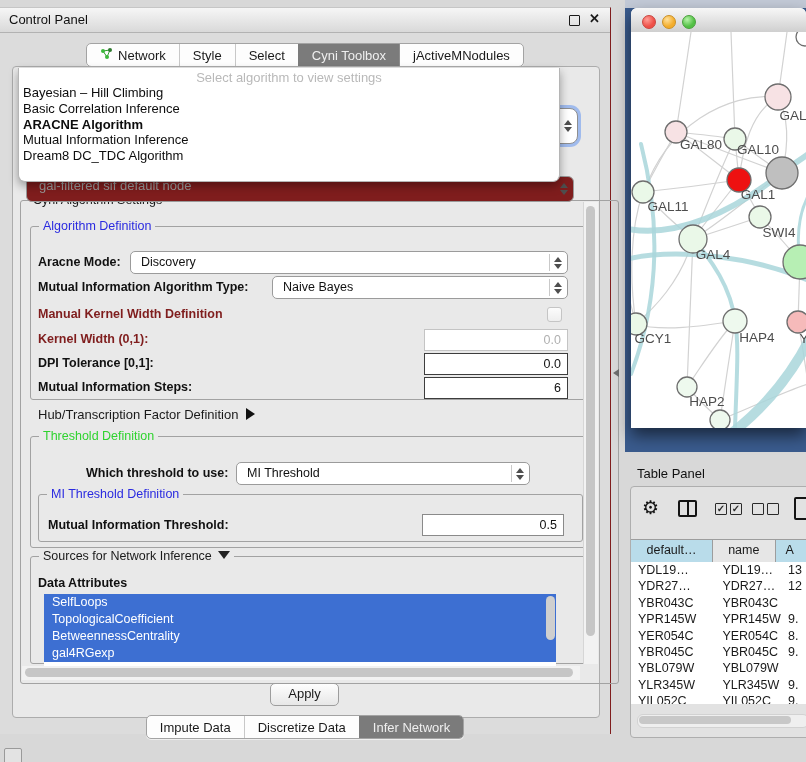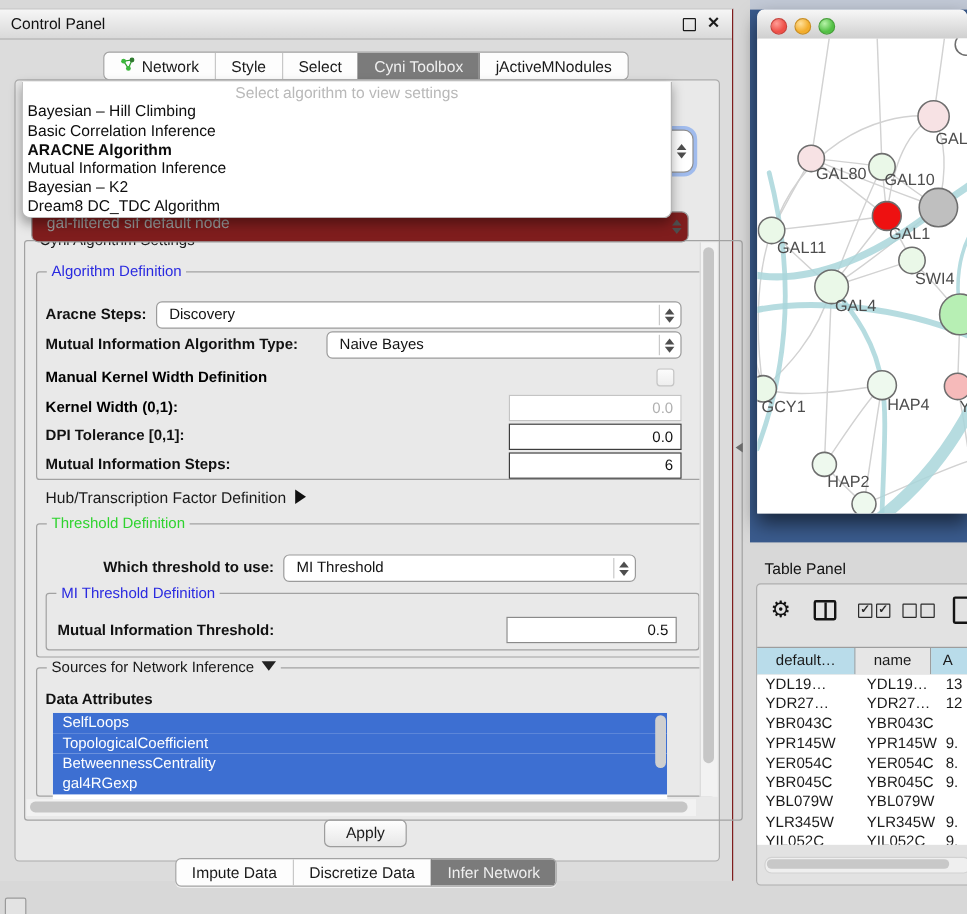--- a/index.html
+++ b/index.html
@@ -33,21 +33,21 @@
   .combo-frag{left:470px;top:100px;width:106px;height:34px;background:#fff;border:1px solid #8f8f8f;border-radius:8px;
               box-shadow:0 0 0 3px rgba(100,150,240,.55);z-index:5;}
   .hidden-combo{left:26px;top:168px;width:546px;height:24px;background:#7f1d1d;border:1px solid #9a9a9a;border-radius:6px;z-index:5;overflow:hidden;}
   .hidden-combo .ghost{position:absolute;left:12px;top:1px;color:#9a9a9a;font-size:13px;}
   
   .group{border:1px solid #a2a2a2;border-radius:3px;padding-left:19px;}
   .gtitle{position:absolute;top:-8px;left:8px;background:#e9e9e9;padding:0 4px;font-size:12.5px;white-space:nowrap;}
   .gtitle.blue{color:var(--accent-blue);}
   .gtitle.green{color:var(--accent-green);}
   .lbl{font-size:12.5px;font-weight:bold;color:#111;white-space:nowrap;}
-  .lbl.dis{color:#000000;}
+  .lbl.dis{color:#7f1d1d;}
   
   .combo{background:#fff;border:1px solid #9b9b9b;border-radius:5px;height:21px;text-align:right;}
   .combo .val{position:absolute;left:10px;top:3px;font-size:12.5px;color:#111;}
   .combo .sep{position:absolute;right:17px;top:2px;bottom:2px;width:0;border-left:1px solid #c9c9c9;}
   .stepper{position:absolute;right:5px;top:50%;width:8px;height:12px;transform:translateY(-50%);}
   .stepper:before,.stepper:after{content:"";position:absolute;left:0;border-left:4px solid transparent;border-right:4px solid transparent;}
   .stepper:before{top:0;border-bottom:5px solid #4e4e4e;}
   .stepper:after{bottom:0;border-top:5px solid #4e4e4e;}
   
   .field{background:#fff;height:20px;}
@@ -152,33 +152,32 @@
     <span class="stepper"></span>
   </div>
 
   <div class="abs popup">
     <div class="dd-placeholder">Select algorithm to view settings</div>
     <div>
         <div class="dd-item">Bayesian – Hill Climbing</div>
         <div class="dd-item">Basic Correlation Inference</div>
         <div class="dd-item b">ARACNE Algorithm</div>
         <div class="dd-item">Mutual Information Inference</div>
-        <div class="dd-item">Bayesian – K2</div>
         <div class="dd-item">Dream8 DC_TDC Algorithm</div>
       </div>
   </div>
 
   <div class="abs group" style="left:20px;top:192px;width:578px;height:482px;">
     <span class="gtitle">Cyni Algorithm Settings</span>
   </div>
 
   <div class="abs group" style="left:30px;top:218px;width:544px;height:172px;">
     <span class="gtitle blue">Algorithm Definition</span>
   </div>
-  <div class="abs lbl" style="left:38px;top:247px;">Aracne Steps:</div>
+  <div class="abs lbl" style="left:38px;top:247px;">Aracne Mode:</div>
   <div class="abs combo" style="left:130px;top:243px;width:436px;">
     <span class="val">Discovery</span>
     <span class="sep"></span>
       <span class="stepper"></span>
   </div>
   <div class="abs lbl" style="left:38px;top:272px;">Mutual Information Algorithm Type:</div>
   <div class="abs combo" style="left:272px;top:268px;width:294px;">
     <span class="val">Naive Bayes</span>
     <span class="sep"></span>
       <span class="stepper"></span>

